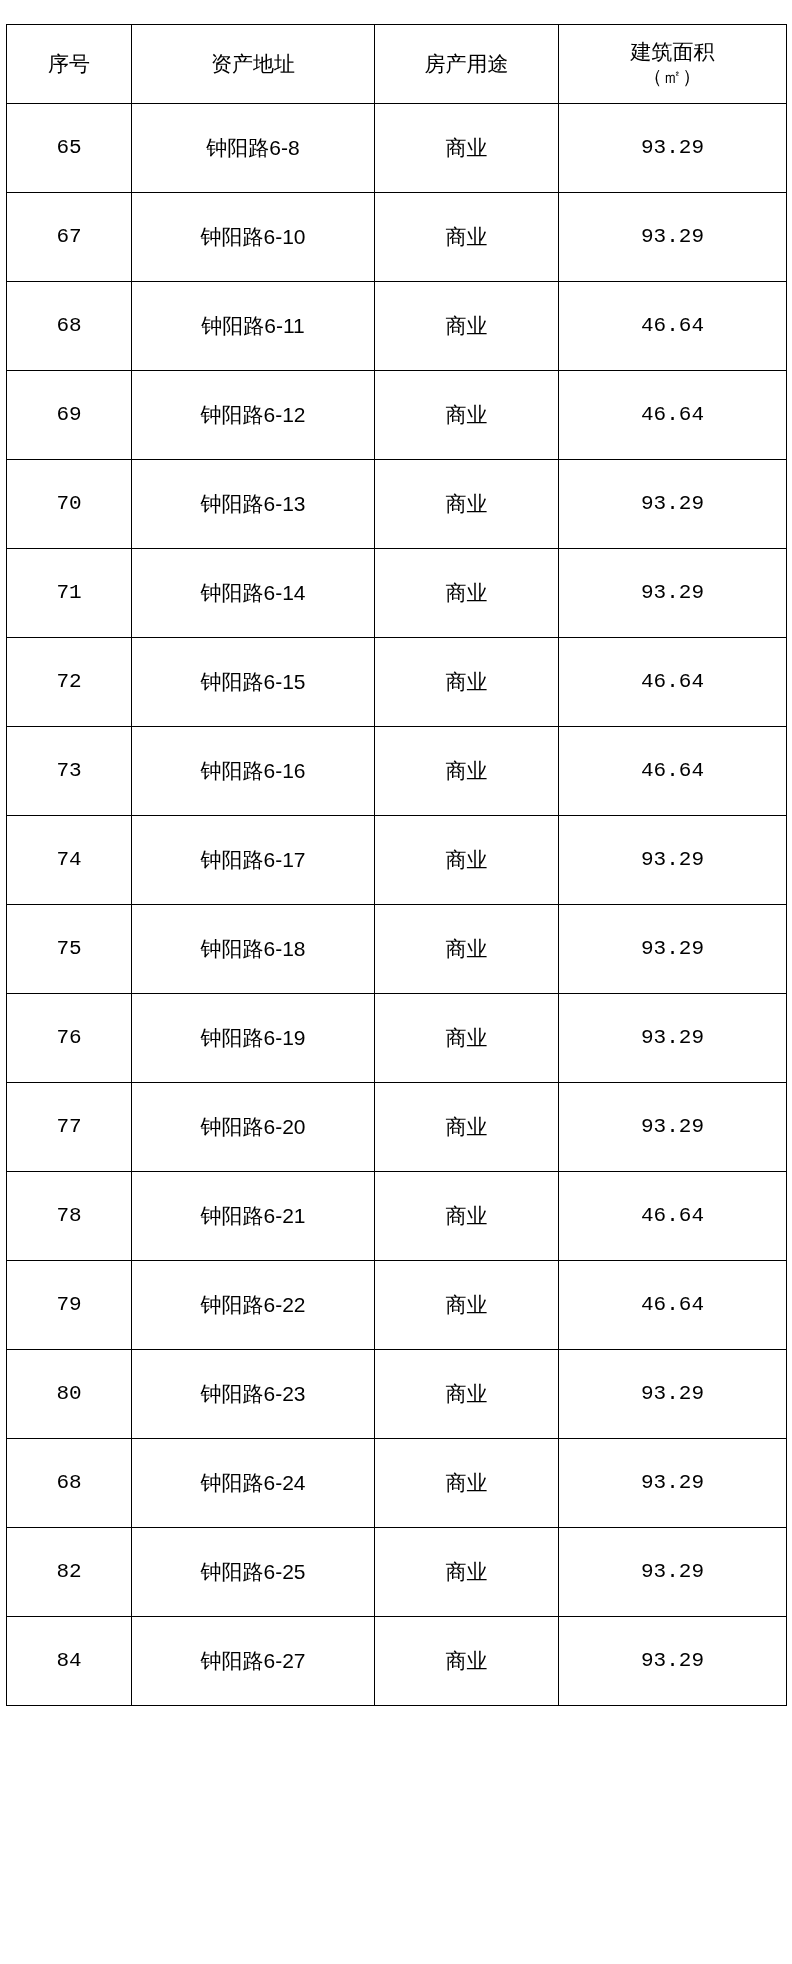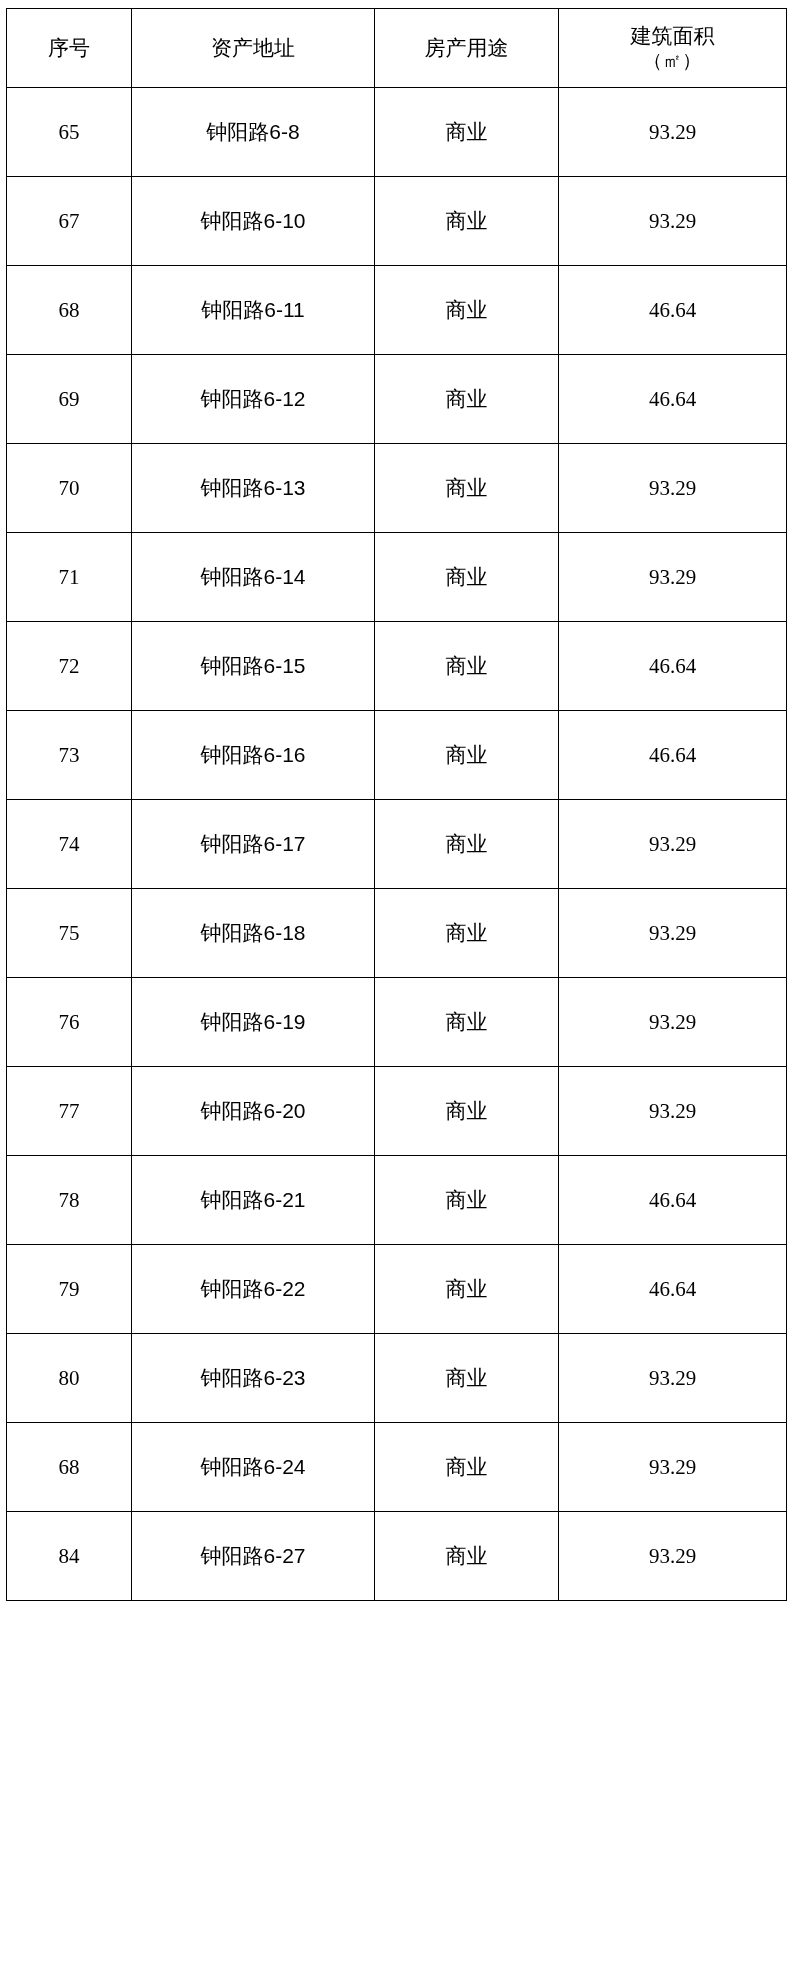--- a/index.html
+++ b/index.html
@@ -10,21 +10,21 @@
   body {
     width: 792px;
     height: 1964px;
     font-family: "Liberation Sans", sans-serif;
     color: #000000;
   }
   .sheet {
     width: 792px;
     height: 1964px;
     box-sizing: border-box;
-    padding: 8px 6px 0 6px;
+    padding: 24px 6px 0 6px;
     background: #ffffff;
   }
   table.asset-table {
     border-collapse: collapse;
     width: 780px;
     table-layout: fixed;
     margin: 0;
   }
   table.asset-table col.c-index { width: 125px; }
   table.asset-table col.c-address { width: 243px; }
@@ -53,21 +53,21 @@
     align-items: center;
     justify-content: center;
     line-height: 1.3;
     text-align: center;
   }
   .unit {
     font-size: 19px;
     letter-spacing: 0.5px;
   }
   .num {
-    font-family: Liberation Serif, serif;
+    font-family: Liberation Mono, monospace;
     font-size: 21px;
   }
 </style>
 </head>
 <body>
 
 <div class="sheet">
   <table class="asset-table">
     <colgroup>
       <col class="c-index">
@@ -179,20 +179,26 @@
           <td>商业</td>
           <td class="num">93.29</td>
         </tr>
         <tr>
           <td class="num">68</td>
           <td>钟阳路6-24</td>
           <td>商业</td>
           <td class="num">93.29</td>
         </tr>
         <tr>
+          <td class="num">82</td>
+          <td>钟阳路6-25</td>
+          <td>商业</td>
+          <td class="num">93.29</td>
+        </tr>
+        <tr>
           <td class="num">84</td>
           <td>钟阳路6-27</td>
           <td>商业</td>
           <td class="num">93.29</td>
         </tr>
       </tbody>
   </table>
 </div>
 
 </body></html>

